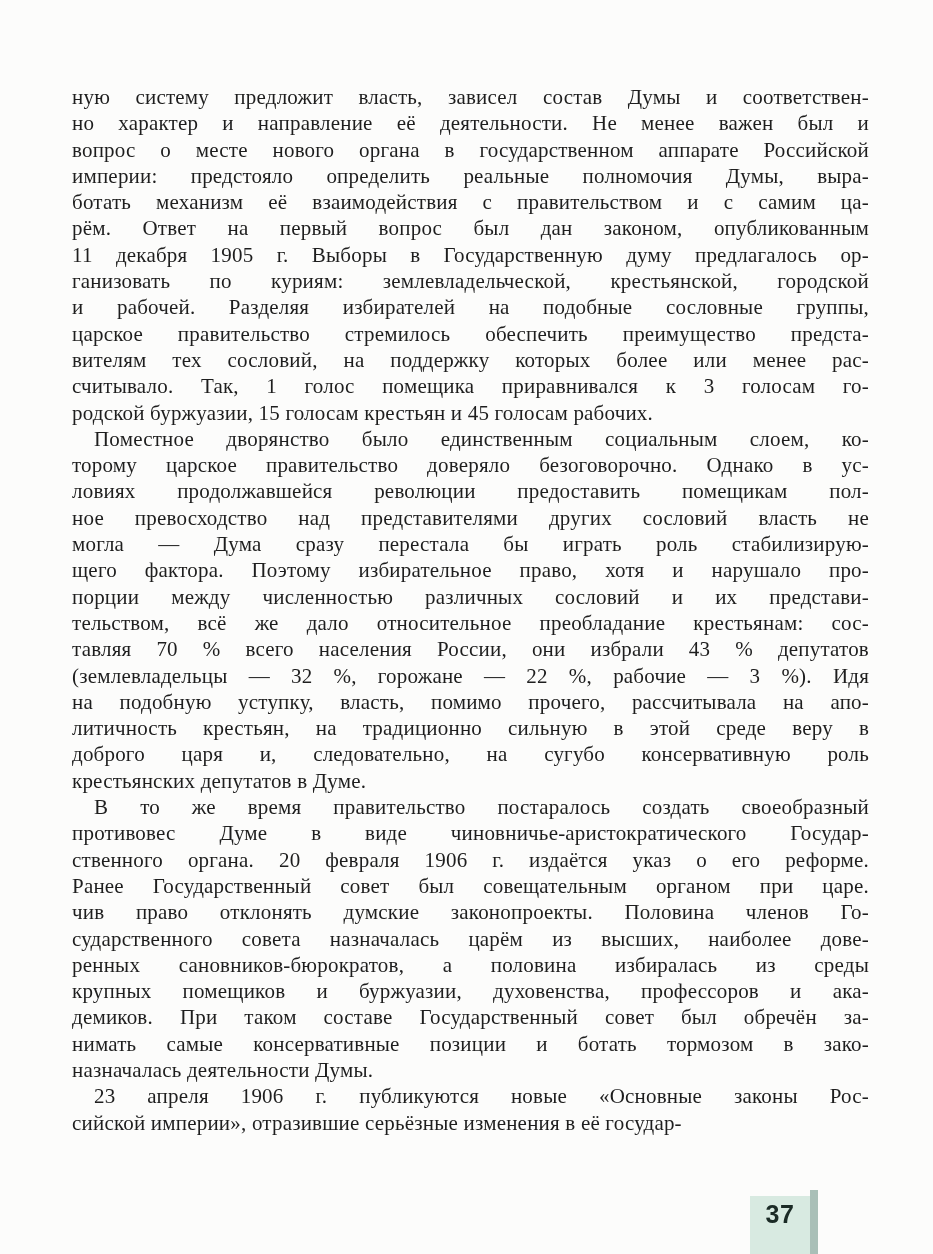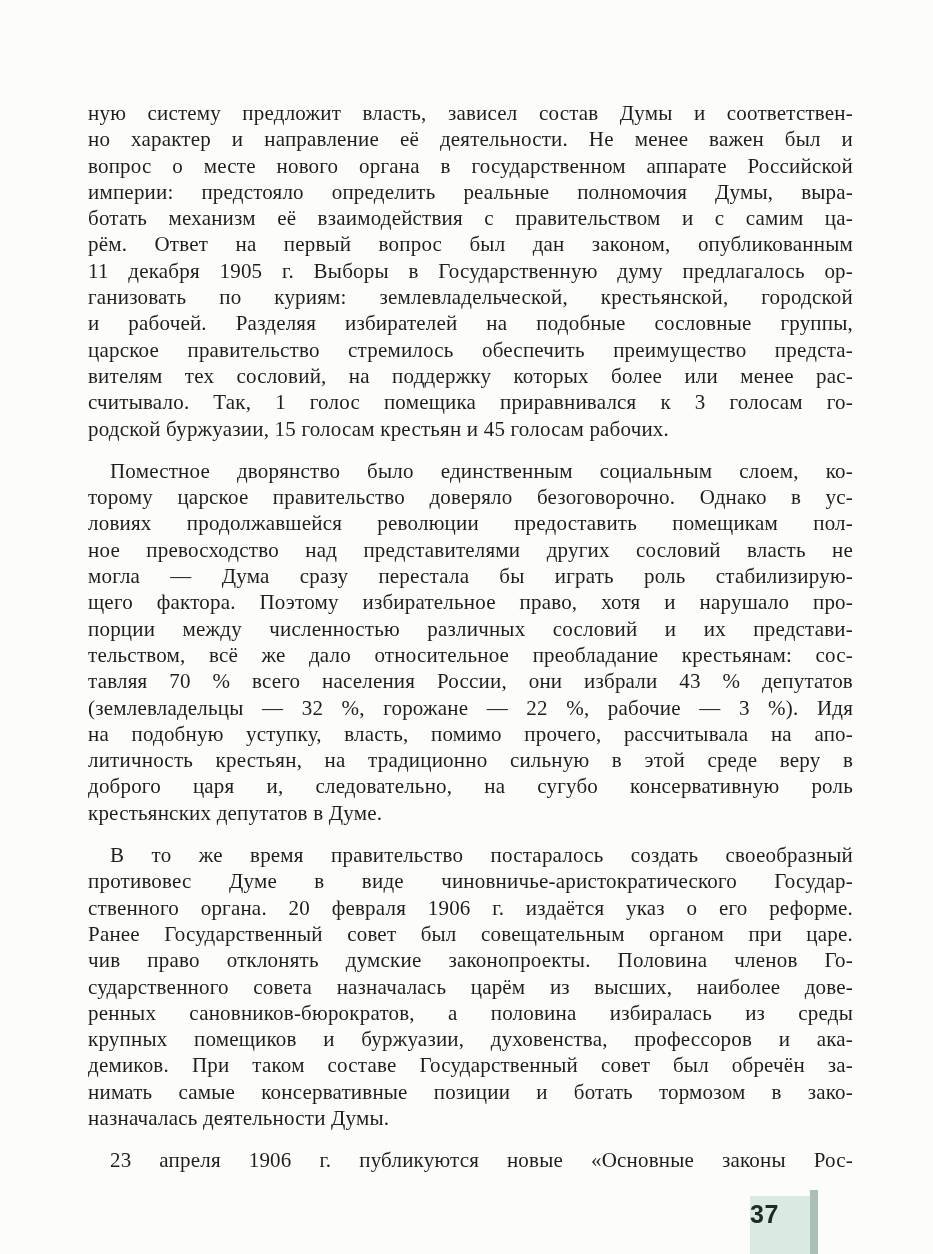--- a/index.html
+++ b/index.html
@@ -18,41 +18,41 @@
   .text-block {
     position: absolute;
     left: 72px;
     top: 84px;
     width: 797px;
     font-size: 21px;
     line-height: 26.3px;
     color: #1e1e1e;
     letter-spacing: 0.2px;
   }
-  .paragraph { margin: 16px; }
+  .paragraph { margin: 0; }
   .line {
     text-align: justify;
     text-align-last: justify;
     white-space: normal;
   }
   .line.last {
     text-align: right;
     text-align-last: left;
   }
   .line.indent { text-indent: 22px; }
   .line b { font-weight: normal; }
   .page-badge {
     position: absolute;
     left: 750px;
     top: 1196px;
     width: 60px;
     height: 58px;
     background: #d8eae1;
     display: flex;
-    justify-content: flex-start;
+    justify-content: center;
     align-items: flex-start;
     padding-top: 5px;
     box-sizing: border-box;
   }
   .page-badge .num {
     font-family: "Liberation Sans", "DejaVu Sans", sans-serif;
     font-weight: bold;
     font-size: 25px;
     line-height: 26px;
     color: #1b2b26;
@@ -111,20 +111,21 @@
         <div class="line"><span>чив право отклонять думские законопроекты. Половина членов Го-</span></div>
         <div class="line"><span>сударственного совета назначалась царём из высших, наиболее дове-</span></div>
         <div class="line"><span>ренных сановников-бюрократов, а половина избиралась из среды</span></div>
         <div class="line"><span>крупных помещиков и буржуазии, духовенства, профессоров и ака-</span></div>
         <div class="line"><span>демиков. При таком составе Государственный совет был обречён за-</span></div>
         <div class="line"><span>нимать самые консервативные позиции и ботать тормозом в зако-</span></div>
         <div class="line last"><span>назначалась деятельности Думы.</span></div>
       </div>
       <div class="paragraph">
         <div class="line indent"><span>23 апреля 1906 г. публикуются новые «Основные законы Рос-</span></div>
+        <div class="line last"><span>сийской империи», отразившие серьёзные изменения в её государ-</span></div>
       </div>
     </div>
 
   <div class="page-badge" style="background: rgb(216, 234, 225);">
     <span class="num" style="color: rgb(27, 43, 38);">37</span>
   </div>
   <div class="badge-strip" style="background: rgb(169, 191, 183);"></div>
 </div>
 
 </body></html>

